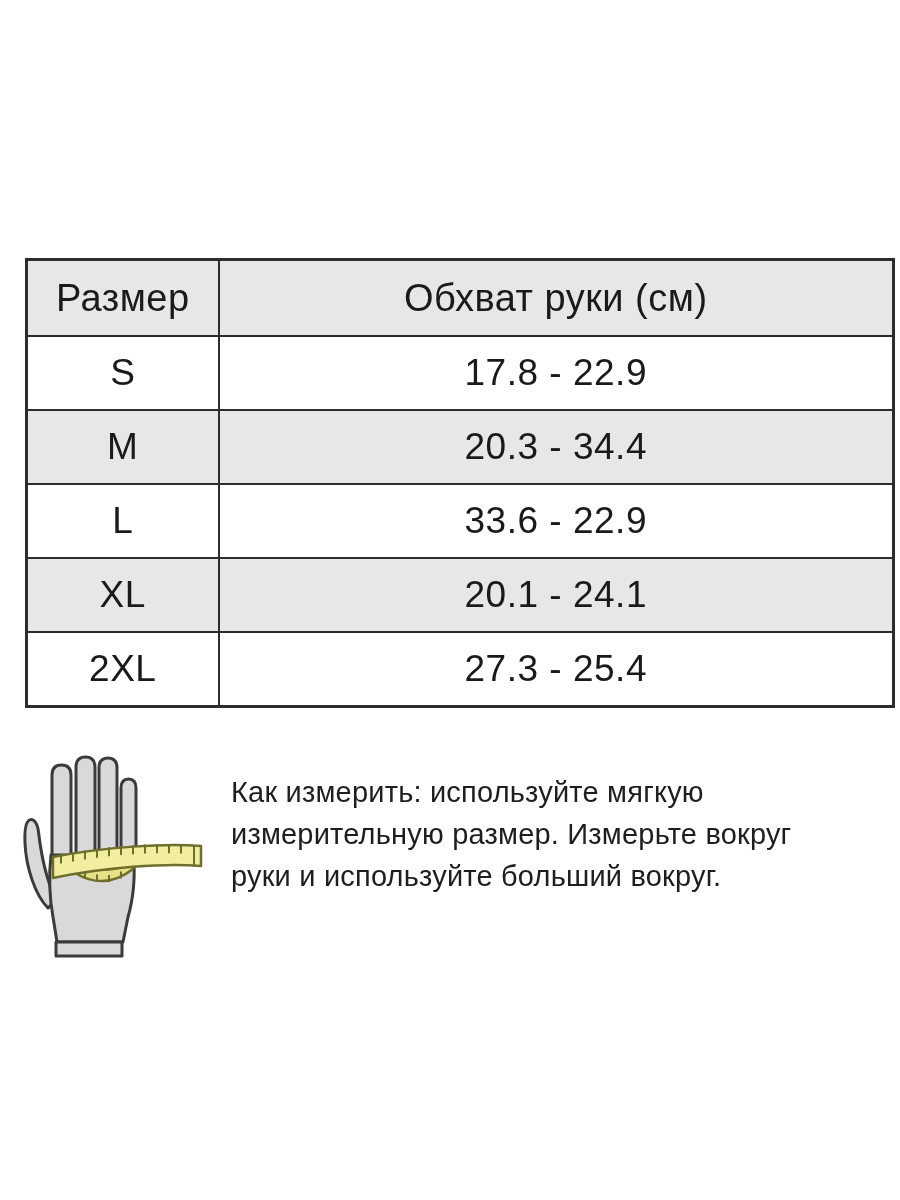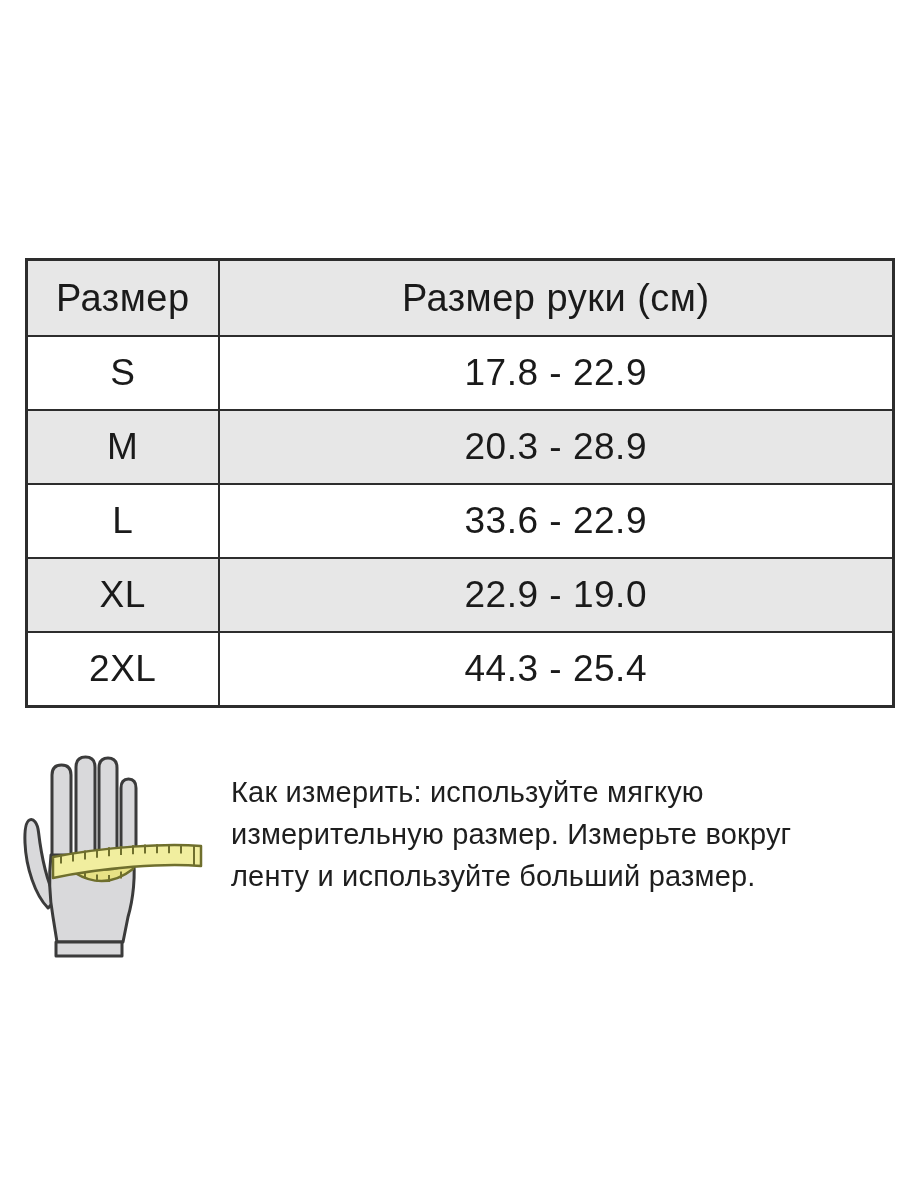--- a/index.html
+++ b/index.html
@@ -71,43 +71,43 @@
 <div class="canvas">
 
   <table class="size-table">
     <colgroup>
       <col style="width:192px">
       <col>
     </colgroup>
     <thead>
       <tr class="header-row">
         <th>Размер</th>
-        <th>Размер руки (см)</th>
+        <th>Обхват руки (см)</th>
       </tr>
     </thead>
     <tbody>
       <tr>
         <td>S</td>
         <td>17.8 - 22.9</td>
       </tr>
       <tr>
         <td>M</td>
-        <td>20.3 - 28.9</td>
+        <td>20.3 - 34.4</td>
       </tr>
       <tr>
         <td>L</td>
         <td>33.6 - 22.9</td>
       </tr>
       <tr>
         <td>XL</td>
-        <td>22.9 - 19.0</td>
+        <td>20.1 - 24.1</td>
       </tr>
       <tr>
         <td>2XL</td>
-        <td>44.3 - 25.4</td>
+        <td>27.3 - 25.4</td>
       </tr>
     </tbody>
   </table>
 
   <svg class="hand-art" viewBox="0 0 210 230" aria-hidden="true">
     <g>
 
       <path class="hand-shape" d="M 33,163
         C 20,150 11,122 10,98
         C 9.5,86 10.5,77 14.5,75
@@ -141,16 +141,16 @@
         C 150,118 90,122 38,133 Z"></path>
       <path class="tape-tick" d="M46,109.5 v9 M58,107.5 v9 M70,105.5 v9 M82,103.8 v9
         M94,102.3 v9 M106,101 v9 M118,100.2 v9 M130,99.6 v9 M142,99.2 v9
         M154,99.2 v9 M166,99.6 v9 M179,100.3 v20"></path>
     </g>
   </svg>
 
   <div class="instructions">
     <div class="instruction-line">Как измерить: используйте мягкую</div>
     <div class="instruction-line">измерительную размер. Измерьте вокруг</div>
-    <div class="instruction-line">ленту и используйте больший размер.</div>
+    <div class="instruction-line">руки и используйте больший вокруг.</div>
   </div>
 
 </div>
 
 </body></html>

